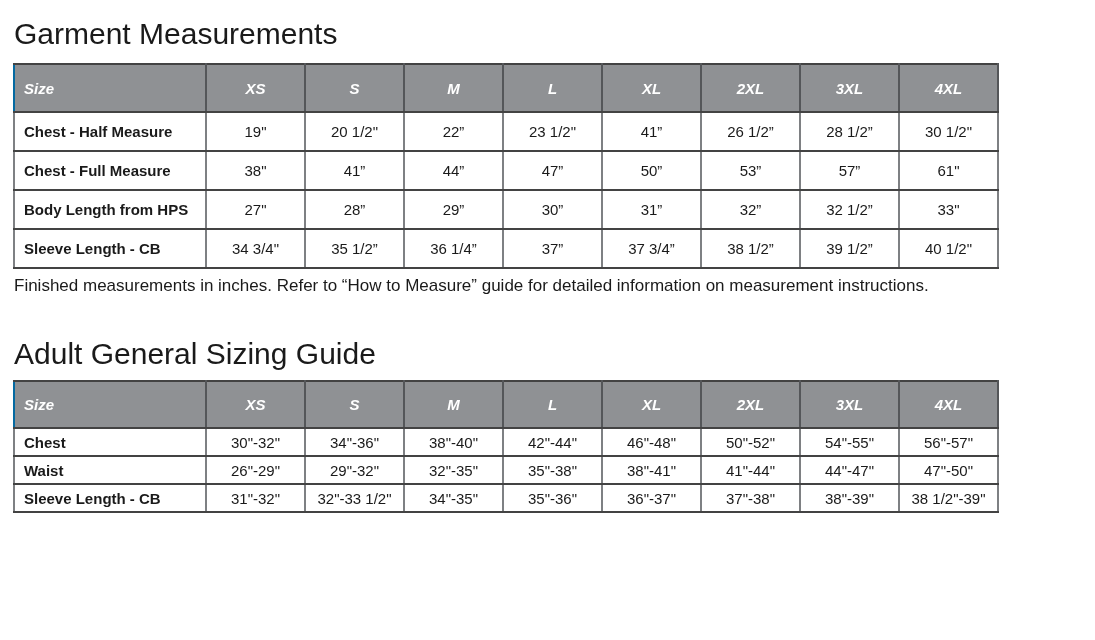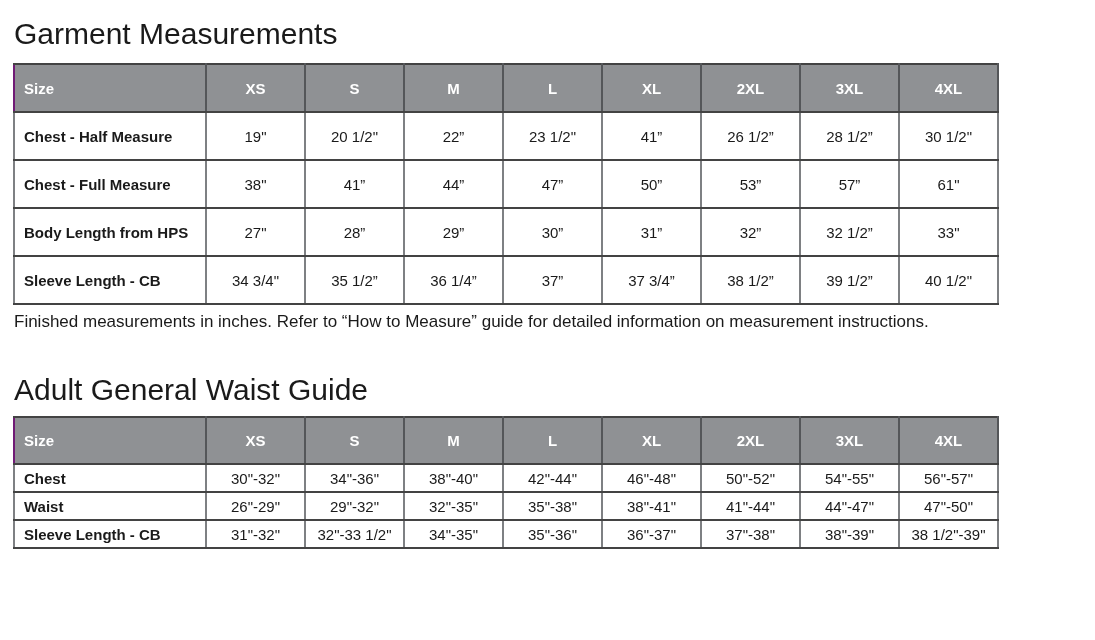--- a/index.html
+++ b/index.html
@@ -38,35 +38,36 @@
     text-align: center;
     vertical-align: middle;
     overflow: hidden;
     white-space: nowrap;
   }
   .size-table td {
     border-left: 2px solid var(--border-gray, #7e8083);
     border-right: 2px solid var(--border-gray, #7e8083);
   }
   .size-table th {
-    border-left: 2px solid #701a75;
+    border-left: 2px solid #0369a1;
     border-right: 2px solid #545659;
     background: var(--header-bg, #8f9194);
     color: var(--header-text, #ffffff);
     font-weight: 700;
+    font-style: italic;
   }
   .size-table th.col-label-first,
   .size-table td.row-label {
     text-align: left;
     padding-left: 9px;
   }
   .size-table td.row-label { font-weight: 700; }
 
   #garment-table thead tr { height: 48px; }
-  #garment-table tbody tr { height: 48px; }
+  #garment-table tbody tr { height: 39px; }
   #sizing-table thead tr { height: 47px; }
   #sizing-table tbody tr { height: 28px; }
 
   .note {
     margin: 9px 0 0 1px;
     font-size: 17px;
     line-height: 16px;
     color: var(--text, #1a1a1a);
   }
 </style>
@@ -148,21 +149,21 @@
           <td>39 1/2”</td>
           <td>40 1/2"</td>
         </tr>
       </tbody>
     </table>
 
     <p class="note">Finished measurements in inches. Refer to “How to Measure” guide for detailed information on measurement instructions.</p>
   </section>
 
   <section>
-    <h2 class="section-title" id="sizing-title">Adult General Waist Guide</h2>
+    <h2 class="section-title" id="sizing-title">Adult General Sizing Guide</h2>
 
     <table class="size-table" id="sizing-table">
       <colgroup>
           <col class="label-col">
           <col>
           <col>
           <col>
           <col>
           <col>
           <col>

